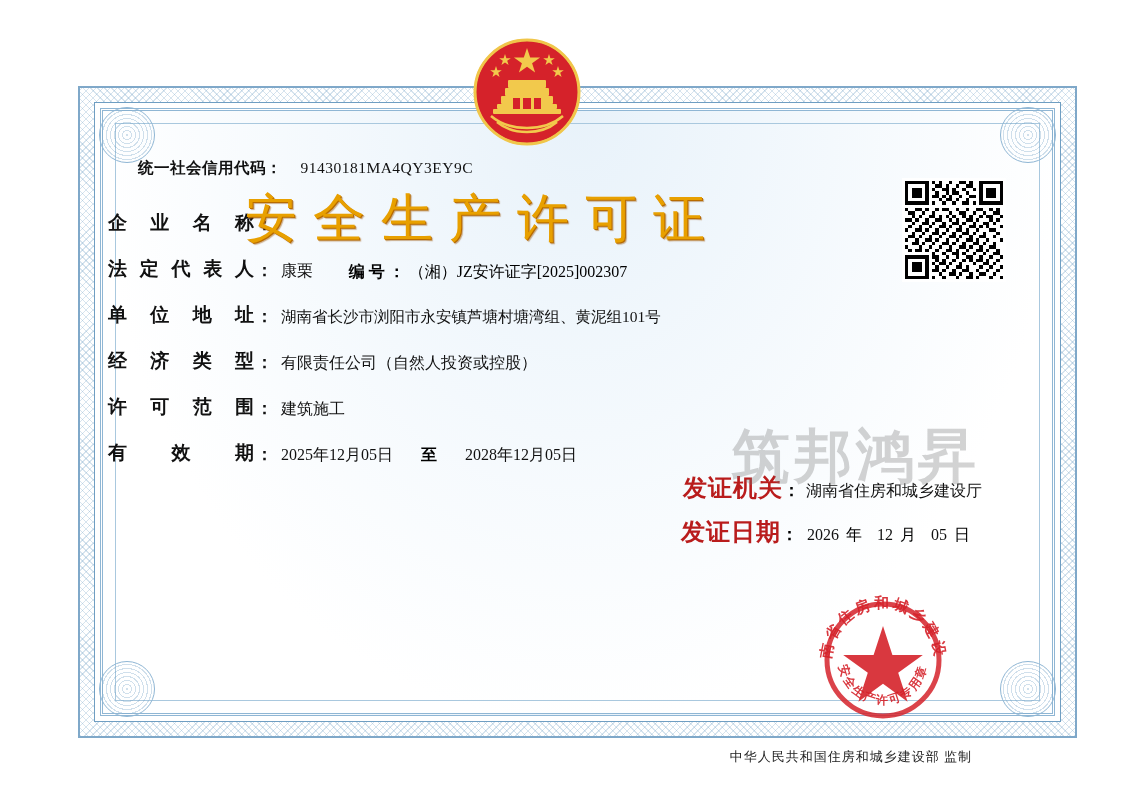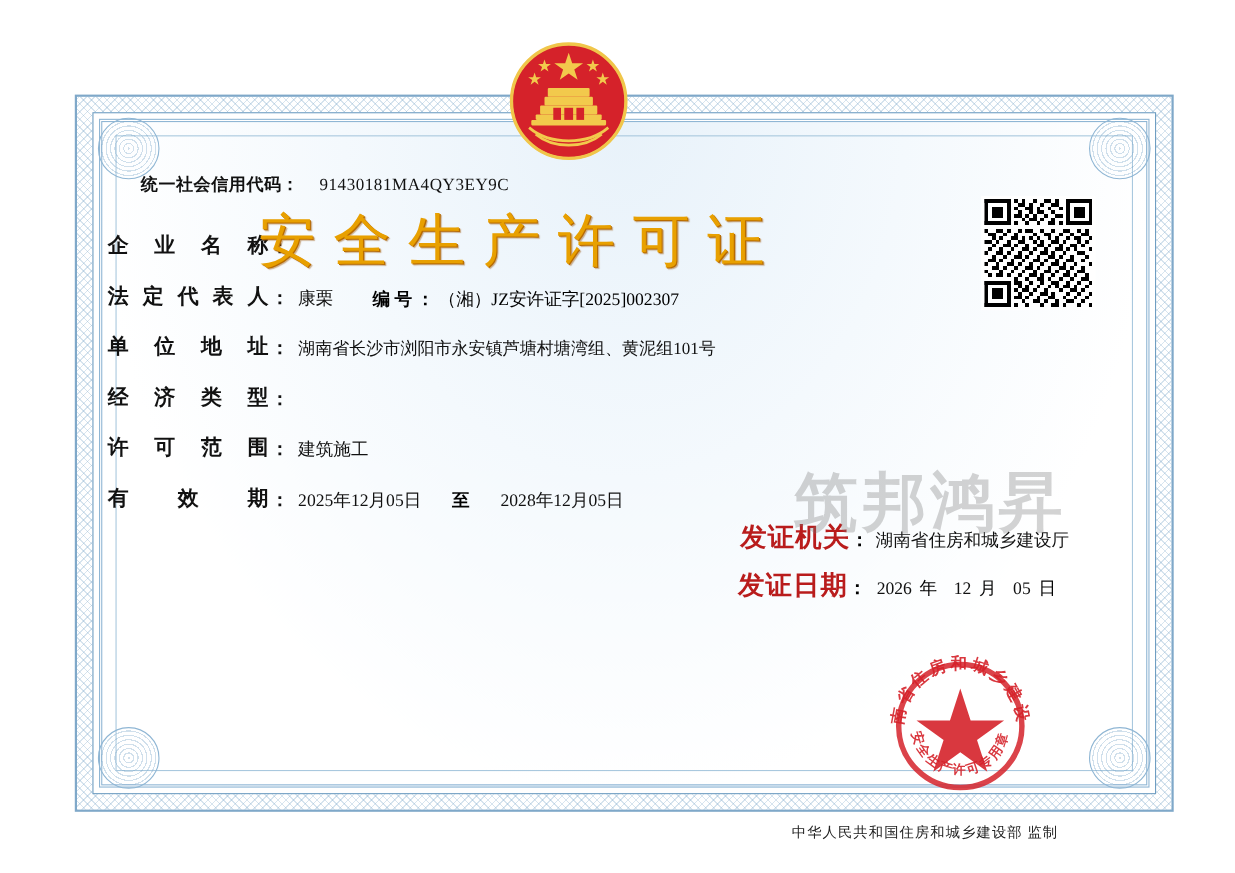--- a/index.html
+++ b/index.html
@@ -11,21 +11,21 @@
     width: 1123px;
     height: 794px;
     position: relative;
     font-family: "Liberation Serif", "DejaVu Serif", serif;
     overflow: hidden;
   }
 
   
   #certificate {
     position: absolute;
-    left: 6px; top: 0;
+    left: 16px; top: 0;
     width: 1022px;
     height: 794px;
     background: #ffffff;
   }
 
   
   .frame-outer {
     position: absolute;
     left: 62px;
     top: 86px;
@@ -588,20 +588,21 @@
     </div>
 
     <div class="field-row">
       <span class="field-label">
         <span>经</span>
         <span>济</span>
         <span>类</span>
         <span>型</span>
       </span>
       <span class="field-colon">：</span>
+      <span class="field-value">有限责任公司（自然人投资或控股）</span>
     </div>
 
     <div class="field-row">
       <span class="field-label">
         <span>许</span>
         <span>可</span>
         <span>范</span>
         <span>围</span>
       </span>
       <span class="field-colon">：</span>

